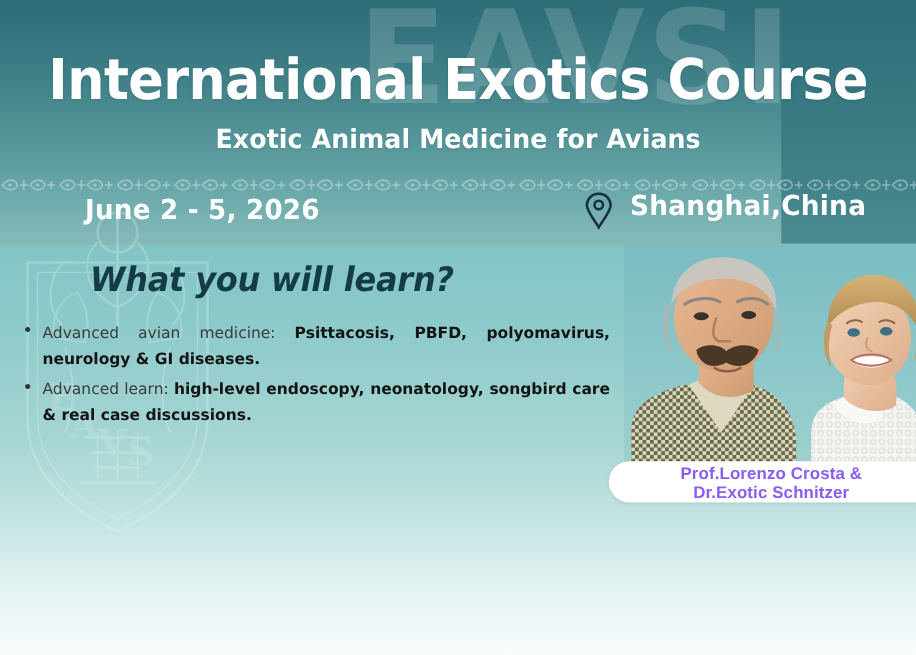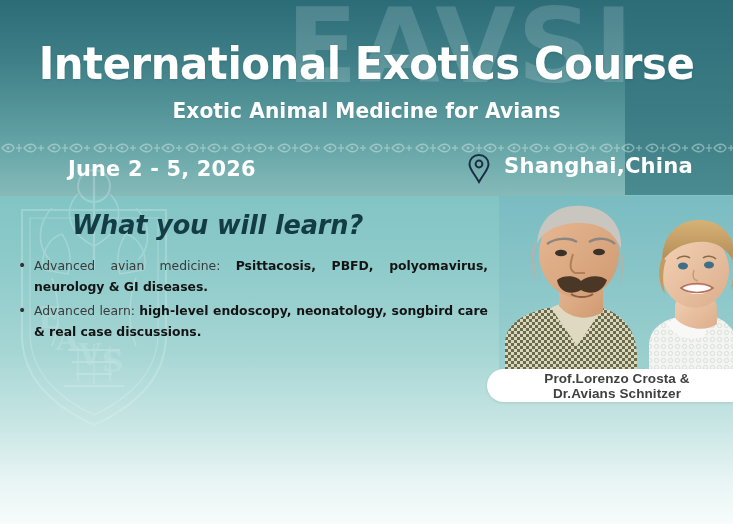--- a/index.html
+++ b/index.html
@@ -164,21 +164,21 @@
     position:absolute;left:487px;top:369px;width:246px;height:33px;
     background:#ffffff;
     border-radius:17px 0 0 17px;
     display:flex;align-items:center;justify-content:center;
     box-shadow:0 1px 3px rgba(0,0,0,.10);
   }
   .nameplate .np-text{
     font-family:"Liberation Sans", sans-serif;
     font-size:13.5px;
     font-weight:bold;
-    color:#404040;
+    color:#8b5cf6;
     text-align:center;
     line-height:15px;
     letter-spacing:.1px;
     padding-left:14px;
   }
 </style>
 </head>
 <body>
 
 <div id="poster">
@@ -330,17 +330,17 @@
         <path d="M74 58 C71 68 70 74 76 77 L86 77" stroke="#b07f58" stroke-width="2" fill="none"></path>
         <path d="M58 84 C66 78 78 80 82 85 C88 80 100 78 108 84 C104 96 92 100 82 94 C72 100 60 96 58 84 Z" fill="#4b3726"></path>
         <path d="M72 98 C78 102 88 102 94 98" stroke="#8a5d44" stroke-width="1.8" fill="none"></path>
       </g>
     </svg>
   </div>
 
   <div class="nameplate">
     <div class="np-text">
       <div>Prof.Lorenzo Crosta &amp;</div>
-      <div>Dr.Avians Schnitzer</div>
+      <div>Dr.Exotic Schnitzer</div>
     </div>
   </div>
 
 </div>
 
 </body></html>

